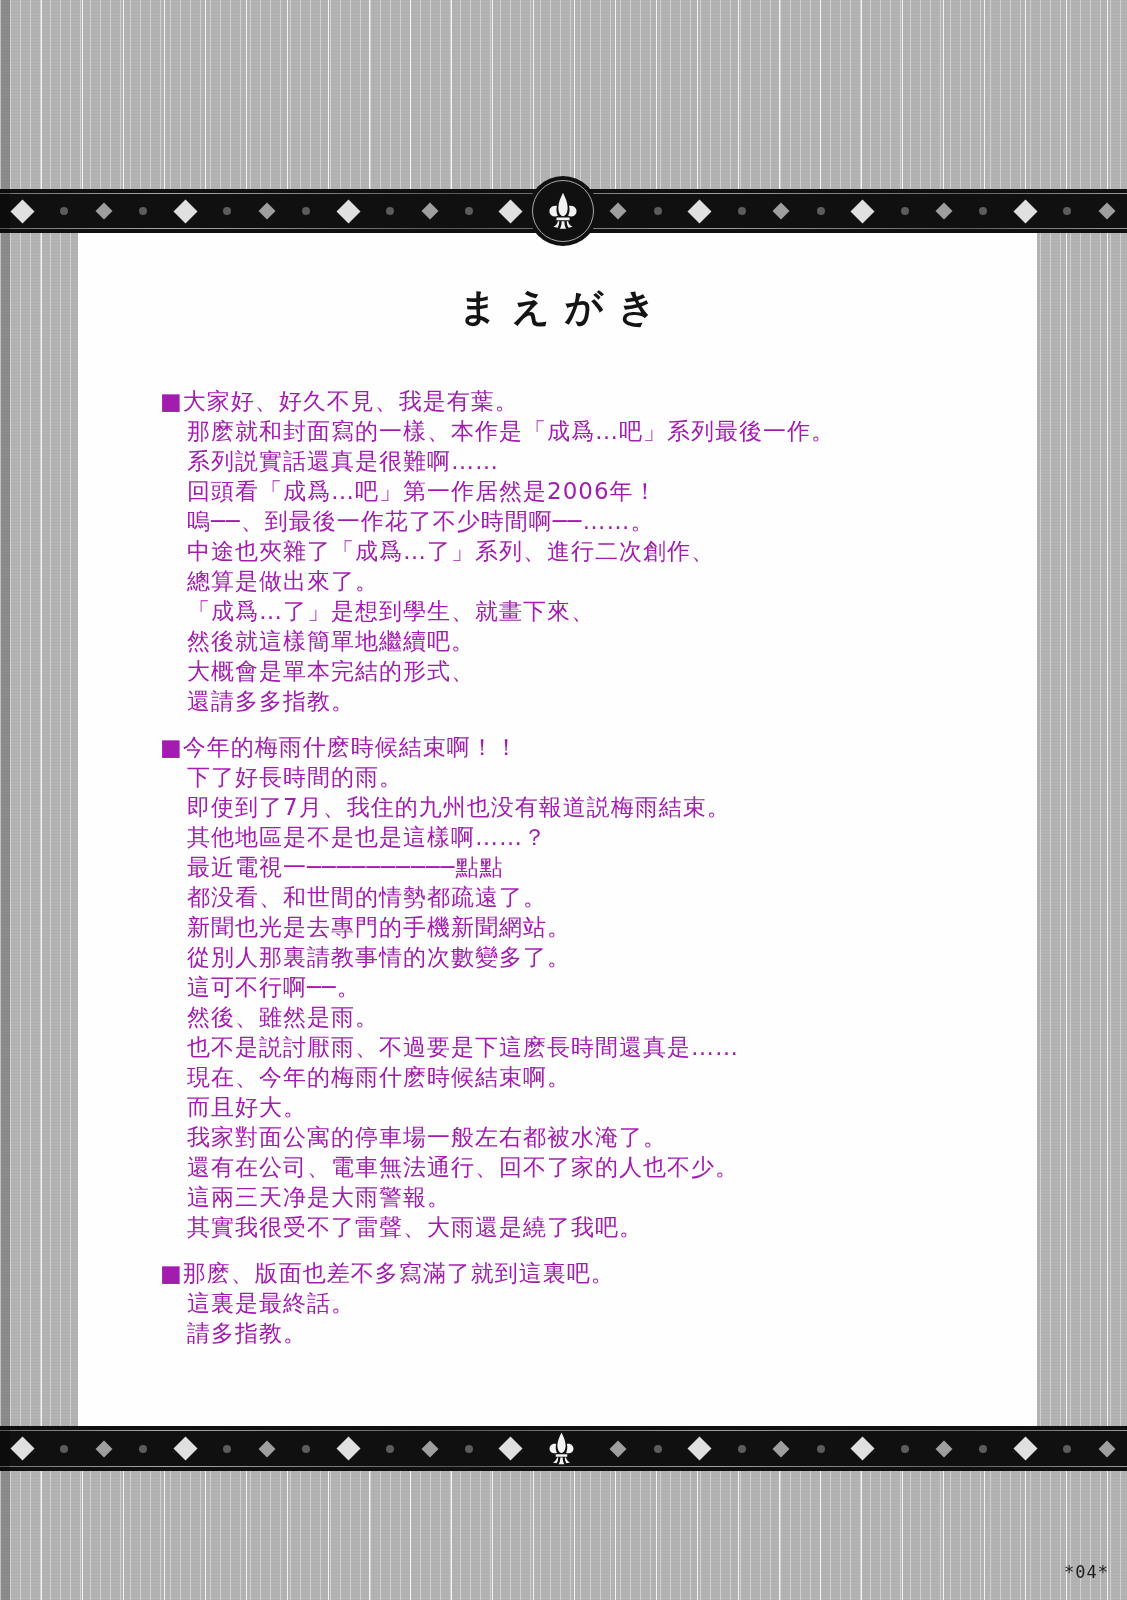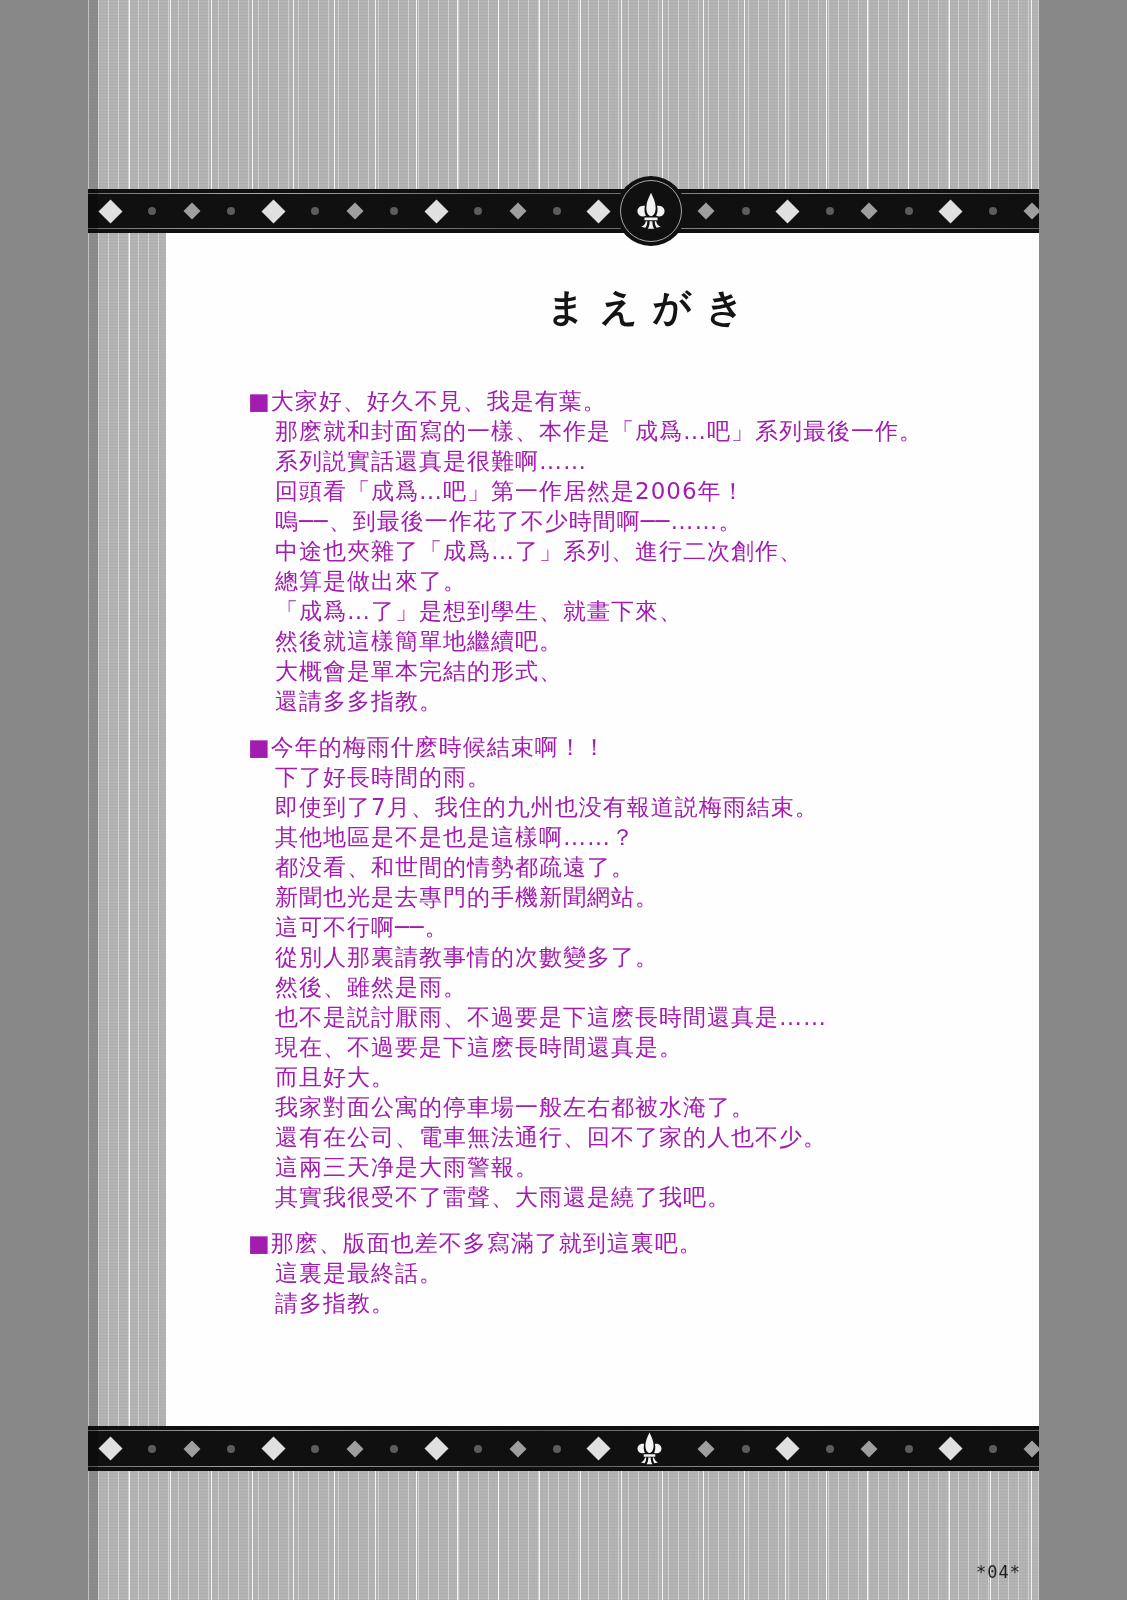--- a/index.html
+++ b/index.html
@@ -1,20 +1,20 @@
 <!DOCTYPE html>
 <html><head>
 <meta charset="utf-8">
 <style>
   * { margin:0; padding:0; box-sizing:border-box; }
   html,body { background:#888; }
   body { font-family:"DejaVu Sans", sans-serif; }
 
   .page {
-    position:relative; width:951px; height:1600px; margin:0 auto; overflow:hidden;
+    position:relative; width:1127px; height:1600px; margin:0 auto; overflow:hidden;
     background-color:#b4b4b4;
     background-image:
       repeating-linear-gradient(90deg, rgba(255,255,255,.85) 0 1px, transparent 1px 41px),
       repeating-linear-gradient(90deg, rgba(255,255,255,.40) 0 1px, transparent 1px 10px),
       repeating-linear-gradient(0deg, rgba(0,0,0,.03) 0 1px, transparent 1px 3px);
   }
   .page::before {
     content:''; position:absolute; left:0; top:0; width:10px; height:100%;
     background:rgba(0,0,0,.22); z-index:5;
   }
@@ -121,27 +121,28 @@
         <div class="line">然後就這樣簡單地繼續吧。</div>
         <div class="line">大概會是單本完結的形式、</div>
         <div class="line">還請多多指教。</div>
       </div>
 
       <div class="para follow">
         <div class="line first">■今年的梅雨什麽時候結束啊！！</div>
         <div class="line">下了好長時間的雨。</div>
         <div class="line">即使到了7月、我住的九州也没有報道説梅雨結束。</div>
         <div class="line">其他地區是不是也是這樣啊……？</div>
+        <div class="line">最近電視一──────────點點</div>
         <div class="line">都没看、和世間的情勢都疏遠了。</div>
         <div class="line">新聞也光是去專門的手機新聞網站。</div>
+        <div class="line">從別人那裏請教事情的次數變多了。</div>
         <div class="line">這可不行啊──。</div>
-        <div class="line">從別人那裏請教事情的次數變多了。</div>
         <div class="line">然後、雖然是雨。</div>
         <div class="line">也不是説討厭雨、不過要是下這麽長時間還真是……</div>
-        <div class="line">現在、不過要是下這麽長時間還真是。</div>
+        <div class="line">現在、今年的梅雨什麽時候結束啊。</div>
         <div class="line">而且好大。</div>
         <div class="line">我家對面公寓的停車場一般左右都被水淹了。</div>
         <div class="line">還有在公司、電車無法通行、回不了家的人也不少。</div>
         <div class="line">這兩三天净是大雨警報。</div>
         <div class="line">其實我很受不了雷聲、大雨還是繞了我吧。</div>
       </div>
 
       <div class="para follow">
         <div class="line first">■那麽、版面也差不多寫滿了就到這裏吧。</div>
         <div class="line">這裏是最終話。</div>

